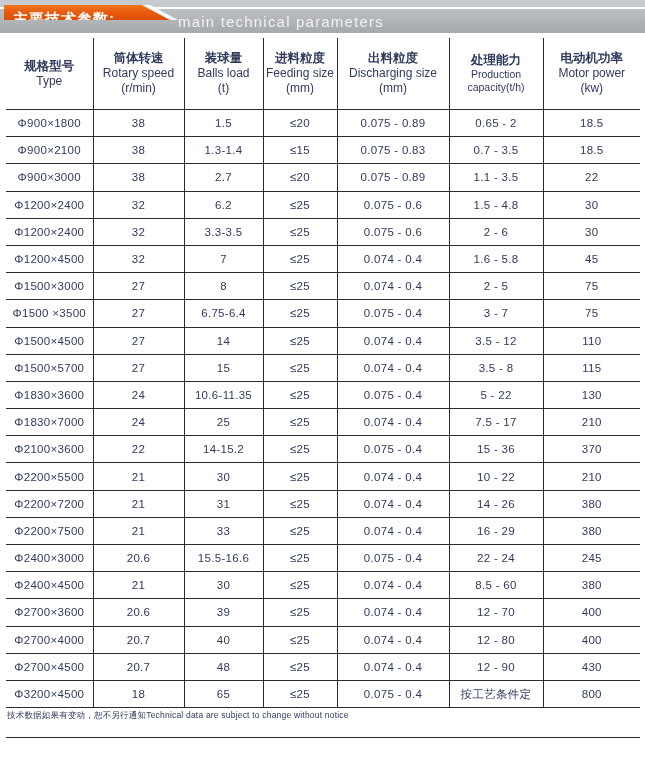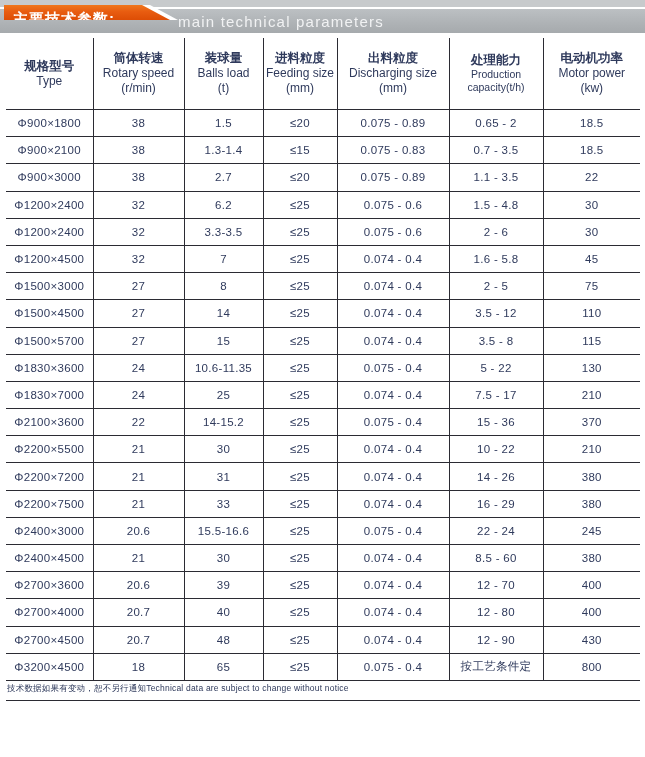--- a/index.html
+++ b/index.html
@@ -48,21 +48,21 @@
   thead th{height:71px;border-bottom:1.5px solid #2b2b33;font-weight:normal;}
   tbody td{height:26.2px;font-size:11.5px;letter-spacing:0.3px;}
   .h-cn{display:block;font-size:12.5px;font-weight:bold;line-height:15px;}
   .h-en{display:block;font-size:12px;line-height:15px;}
   .h-sub{display:block;font-size:12px;line-height:15px;}
   th.small .h-en,th.small .h-sub{font-size:10.5px;line-height:13px;}
 
   
   .footer-note{
     margin:0 5px 0 6px;border-bottom:1.5px solid #2b2b33;
-    font-size:8.5px;color:#2f3a5c;padding:2px 0 5px 1px;letter-spacing:0.2px;
+    font-size:8.5px;color:#2f3a5c;padding:2px 0 15px 1px;letter-spacing:0.2px;
     white-space:nowrap;
   }
 </style>
 </head>
 <body>
 
 <div class="banner">
   <div class="banner-strip"></div>
   <div class="banner-band">
     <span class="banner-title">main technical parameters</span>
@@ -185,20 +185,29 @@
   <tr>
     <td>Φ1500×3000</td>
     <td>27</td>
     <td>8</td>
     <td>≤25</td>
     <td>0.074 - 0.4</td>
     <td>2 - 5</td>
     <td>75</td>
   </tr>
 
+  <tr>
+    <td>Φ1500 ×3500</td>
+    <td>27</td>
+    <td>6.75-6.4</td>
+    <td>≤25</td>
+    <td>0.075 - 0.4</td>
+    <td>3 - 7</td>
+    <td>75</td>
+  </tr>
 
   <tr>
     <td>Φ1500×4500</td>
     <td>27</td>
     <td>14</td>
     <td>≤25</td>
     <td>0.074 - 0.4</td>
     <td>3.5 - 12</td>
     <td>110</td>
   </tr>

